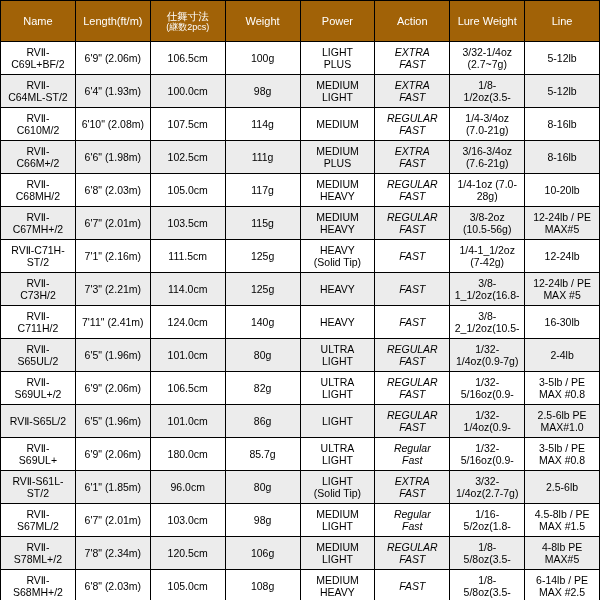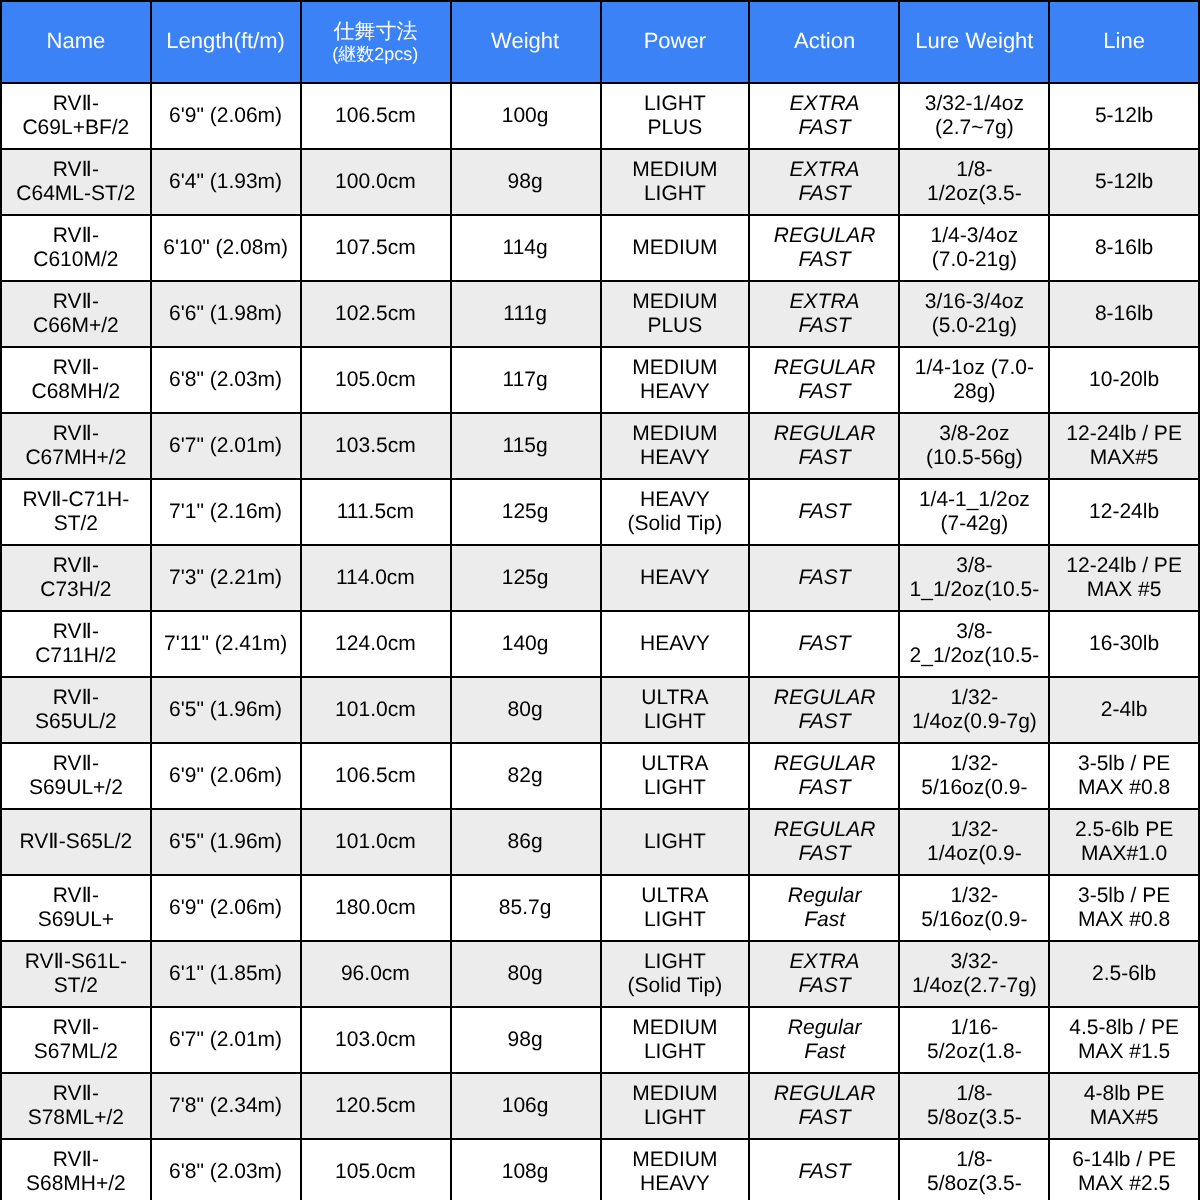--- a/index.html
+++ b/index.html
@@ -19,21 +19,21 @@
     table-layout: fixed;
   }
   .spec-table th, .spec-table td {
     border: 1px solid #000000;
     text-align: center;
     vertical-align: middle;
     padding: 1px 2px;
     line-height: 1.15;
   }
   .spec-table thead th {
-    background: #3b82f6;
+    background: #a16207;
     color: #ffffff;
     font-size: 11px;
     font-weight: normal;
     height: 38px;
   }
   .spec-table thead th.jp {
     font-size: 10.5px;
   }
   .spec-table thead th.jp .sub {
     font-size: 9px;
@@ -182,21 +182,21 @@
         <td class="c-pow">
           <span class="cell-line">MEDIUM</span>
           <span class="cell-line">PLUS</span>
         </td>
         <td class="c-act">
           <span class="cell-line">EXTRA</span>
           <span class="cell-line">FAST</span>
         </td>
         <td class="c-lure">
           <span class="cell-line">3/16-3/4oz</span>
-          <span class="cell-line">(5.0-21g)</span>
+          <span class="cell-line">(7.6-21g)</span>
         </td>
         <td class="c-line">
           <span class="cell-line">8-16lb</span>
         </td>
       </tr>
       <tr class="row-odd">
         <td class="c-name">
           <span class="cell-line">RVⅡ-</span>
           <span class="cell-line">C68MH/2</span>
         </td>
@@ -300,21 +300,21 @@
           <span class="cell-line">125g</span>
         </td>
         <td class="c-pow">
           <span class="cell-line">HEAVY</span>
         </td>
         <td class="c-act">
           <span class="cell-line">FAST</span>
         </td>
         <td class="c-lure">
           <span class="cell-line">3/8-</span>
-          <span class="cell-line">1_1/2oz(10.5-</span>
+          <span class="cell-line">1_1/2oz(16.8-</span>
         </td>
         <td class="c-line">
           <span class="cell-line">12-24lb / PE</span>
           <span class="cell-line">MAX #5</span>
         </td>
       </tr>
       <tr class="row-odd">
         <td class="c-name">
           <span class="cell-line">RVⅡ-</span>
           <span class="cell-line">C711H/2</span>

